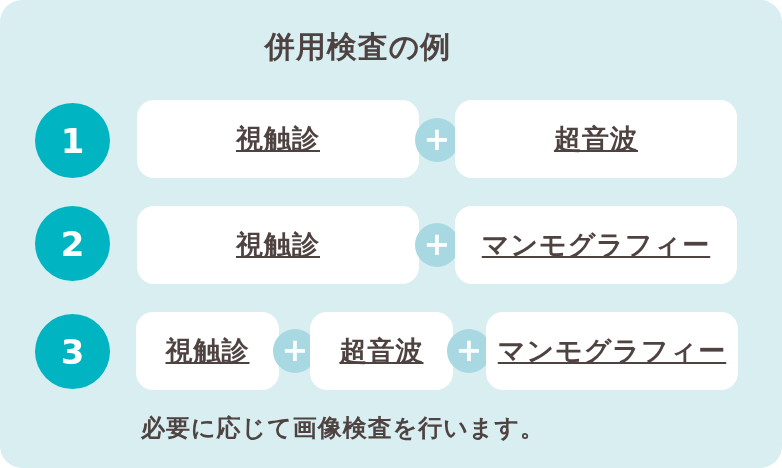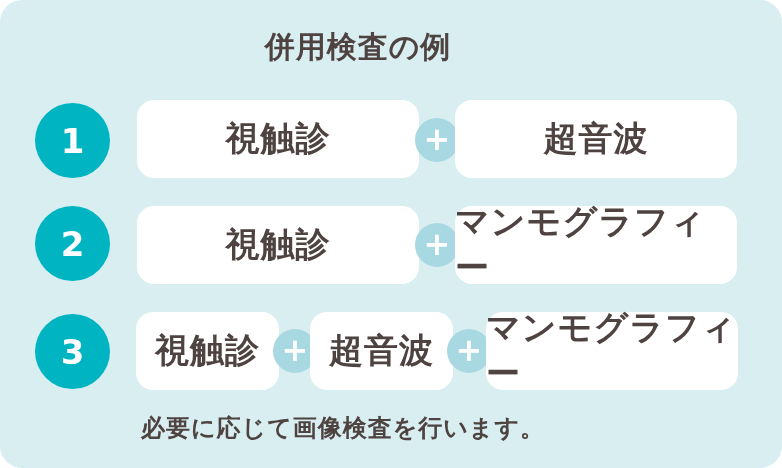--- a/index.html
+++ b/index.html
@@ -46,24 +46,25 @@
     justify-content: center;
   }
   .box {
     position: absolute;
     height: 78px;
     background: var(--box-bg, #ffffff);
     border-radius: 17px;
     display: flex;
     align-items: center;
     justify-content: center;
-    font-size: 34px;
+    font-size: 27px;
     font-weight: bold;
     letter-spacing: 1px;
     color: var(--text-color, #4e4341);
+    text-decoration: underline;
   }
   .plus {
     position: absolute;
     width: 44px;
     height: 44px;
     border-radius: 50%;
     background: var(--plus-circle, #a8d8e1);
     color: #ffffff;
     font-size: 32px;
     font-weight: bold;

